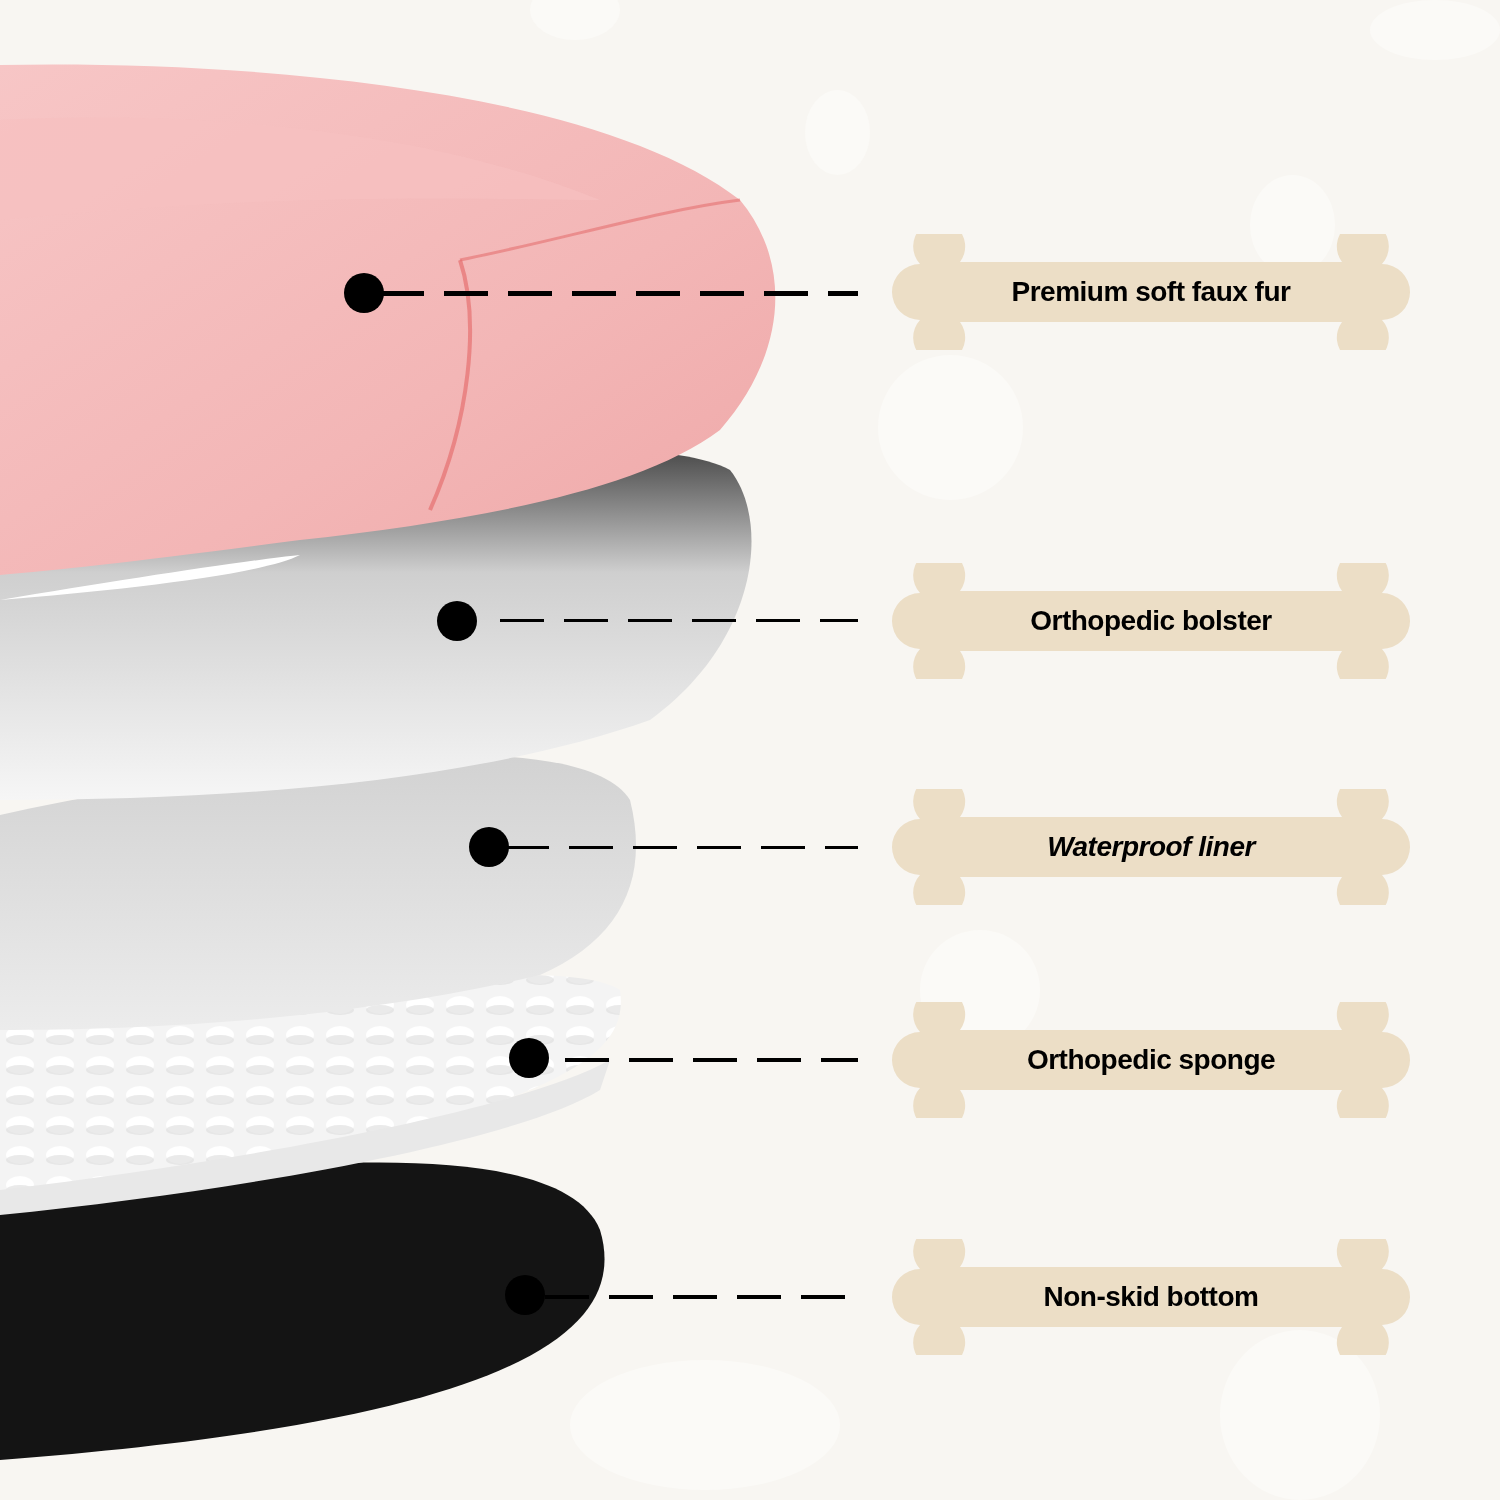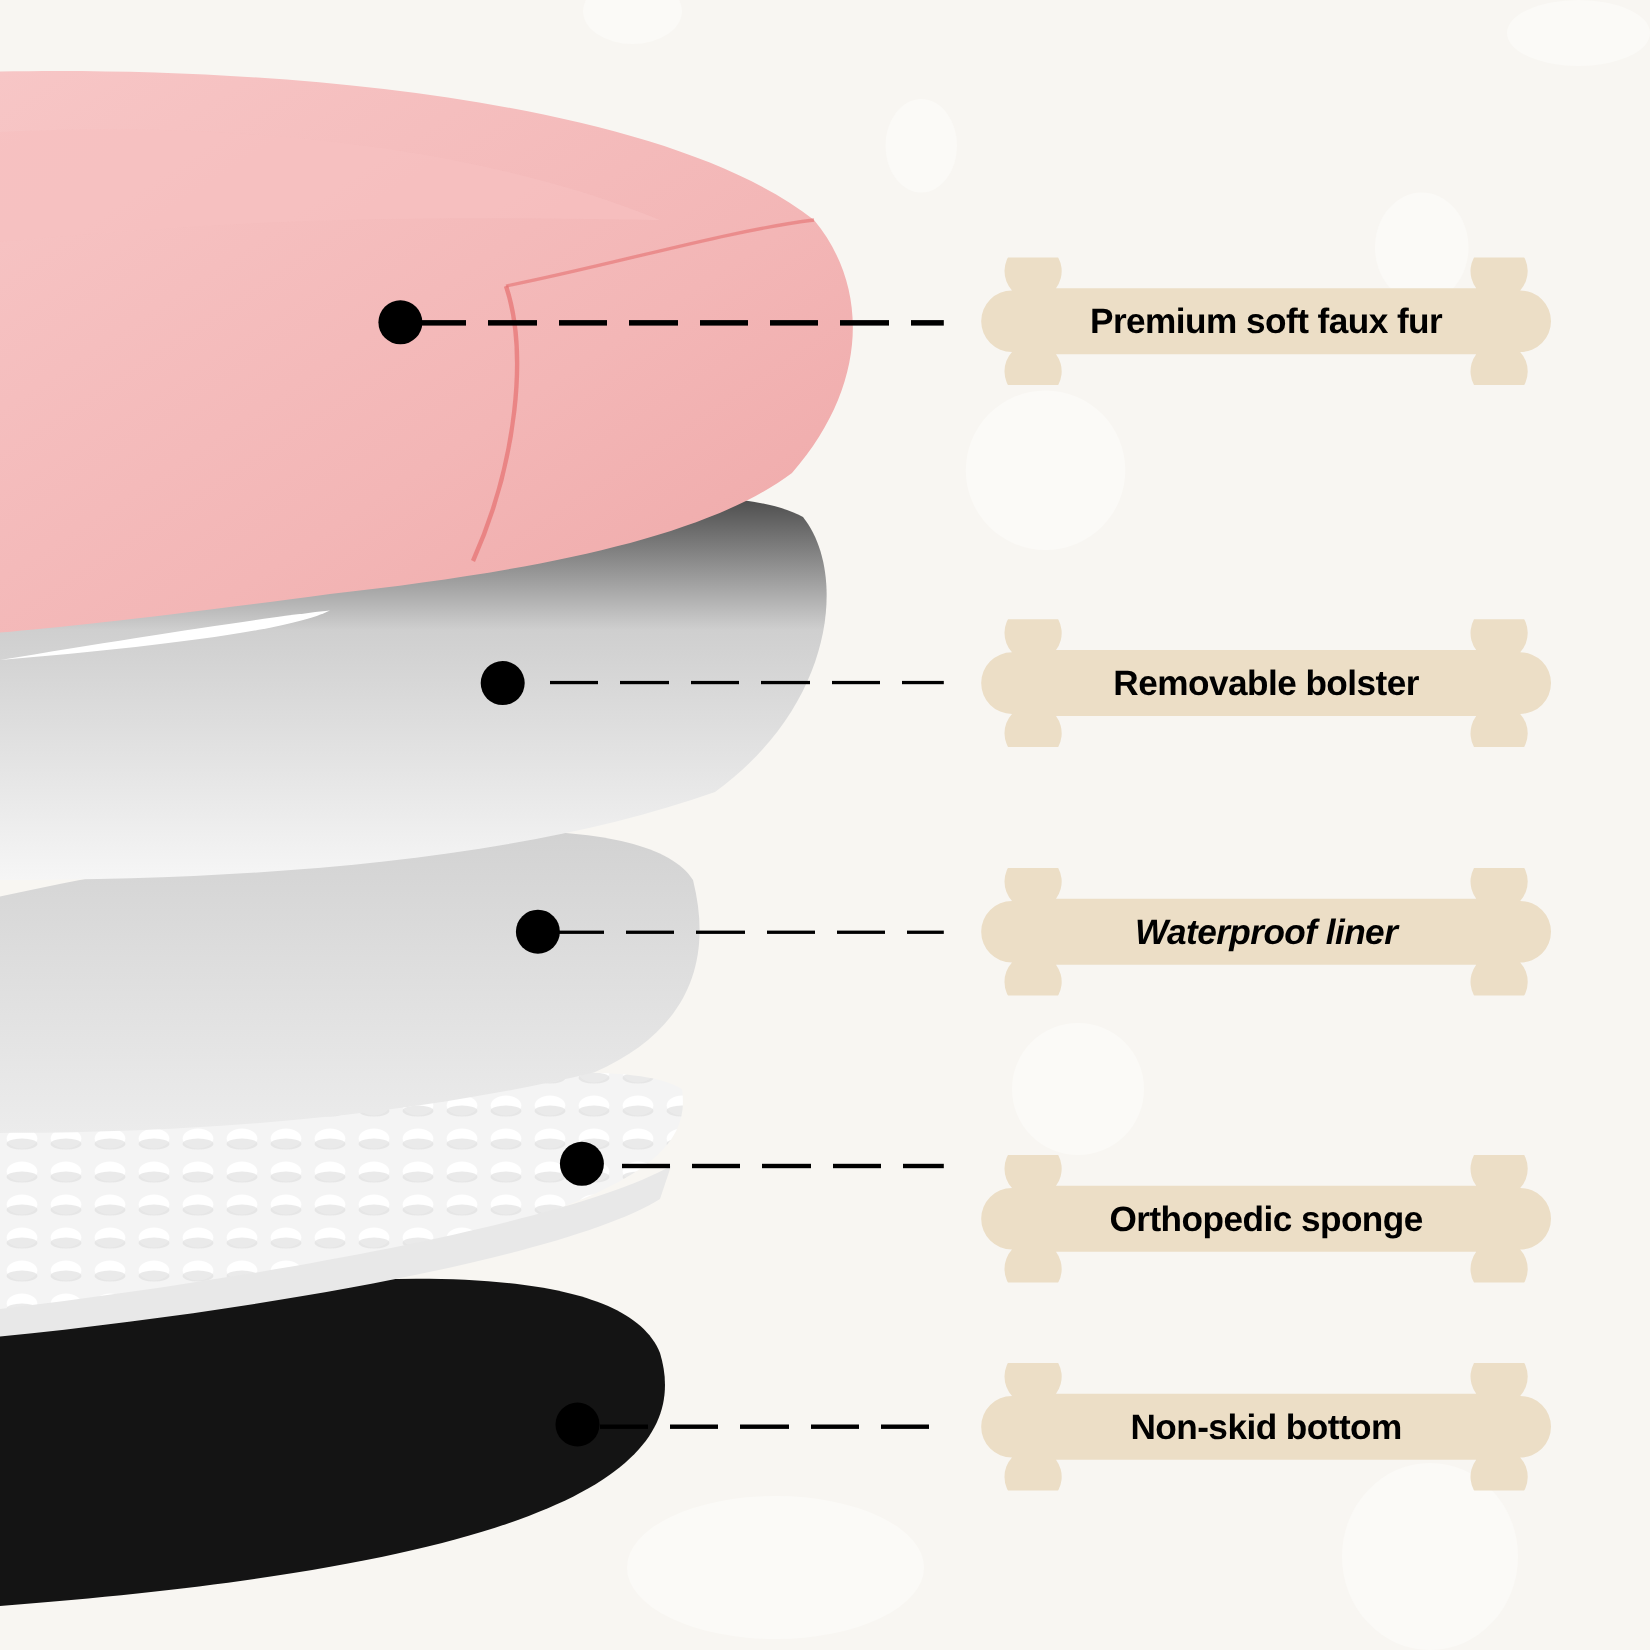--- a/index.html
+++ b/index.html
@@ -3,21 +3,21 @@
 <meta charset="utf-8">
 <style>
   html,body{margin:0;padding:0;}
   body{width:1500px;height:1500px;position:relative;overflow:hidden;background:#f8f6f2;font-family:"Liberation Sans",sans-serif;}
   .bubble{position:absolute;border-radius:50%;background:#fbfaf7;}
   .layer{position:absolute;}
   .dot{position:absolute;width:40px;height:40px;border-radius:50%;background:#000;}
   .dash{position:absolute;height:5px;background-image:repeating-linear-gradient(90deg,#000 0 44px,transparent 44px 64px);}
   .bone{position:absolute;left:880px;width:542px;height:116px;}
   .bone svg{position:absolute;left:0;top:0;}
-  .bone-label{position:absolute;left:0;top:0;width:100%;height:100%;display:flex;align-items:center;justify-content:center;font-weight:bold;font-size:32px;color:#000;letter-spacing:-0.5px;}
+  .bone-label{position:absolute;left:0;top:0;width:100%;height:100%;display:flex;align-items:center;justify-content:center;font-weight:bold;font-size:28px;color:#000;letter-spacing:-0.5px;}
 </style>
 </head>
 <body>
 
 <div class="bubble" style="left:530px;top:-20px;width:90px;height:60px;"></div>
 <div class="bubble" style="left:805px;top:90px;width:65px;height:85px;"></div>
 <div class="bubble" style="left:878px;top:355px;width:145px;height:145px;"></div>
 <div class="bubble" style="left:1250px;top:175px;width:85px;height:100px;"></div>
 <div class="bubble" style="left:1370px;top:0px;width:130px;height:60px;"></div>
 <div class="bubble" style="left:920px;top:930px;width:120px;height:120px;"></div>
@@ -81,35 +81,35 @@
     </svg>
   <div class="bone-label">Premium soft faux fur</div>
 </div>
 
 <div class="dot" style="left:437px;top:601px;"></div>
 <div class="dash" style="left:500px;top:619px;width:358px;height:3px;"></div>
 <div class="bone" style="top:563px;">
   <svg width="542" height="116">
       <path d="M40 30 A26 26 0 1 1 80 28 L462 28 A26 26 0 1 1 502 30 A26 26 0 1 1 502 86 A26 26 0 1 1 462 88 L80 88 A26 26 0 1 1 40 86 A26 26 0 1 1 40 30 Z" fill="#ecdec6"></path>
     </svg>
-  <div class="bone-label">Removable bolster</div>
+  <div class="bone-label">Orthopedic bolster</div>
 </div>
 
 <div class="dot" style="left:469px;top:827px;"></div>
 <div class="dash" style="left:505px;top:846px;width:353px;height:3px;"></div>
 <div class="bone" style="top:789px;font-style:italic;">
   <svg width="542" height="116">
       <path d="M40 30 A26 26 0 1 1 80 28 L462 28 A26 26 0 1 1 502 30 A26 26 0 1 1 502 86 A26 26 0 1 1 462 88 L80 88 A26 26 0 1 1 40 86 A26 26 0 1 1 40 30 Z" fill="#ecdec6"></path>
     </svg>
   <div class="bone-label">Waterproof liner</div>
 </div>
 
 <div class="dot" style="left:509px;top:1038px;"></div>
 <div class="dash" style="left:565px;top:1058px;width:293px;height:4px;"></div>
-<div class="bone" style="top:1050px;">
+<div class="bone" style="top:1002px;">
   <svg width="542" height="116">
       <path d="M40 30 A26 26 0 1 1 80 28 L462 28 A26 26 0 1 1 502 30 A26 26 0 1 1 502 86 A26 26 0 1 1 462 88 L80 88 A26 26 0 1 1 40 86 A26 26 0 1 1 40 30 Z" fill="#ecdec6"></path>
     </svg>
   <div class="bone-label">Orthopedic sponge</div>
 </div>
 
 <div class="dot" style="left:505px;top:1275px;"></div>
 <div class="dash" style="left:545px;top:1295px;width:313px;height:4px;"></div>
 <div class="bone" style="top:1239px;">
   <svg width="542" height="116">

